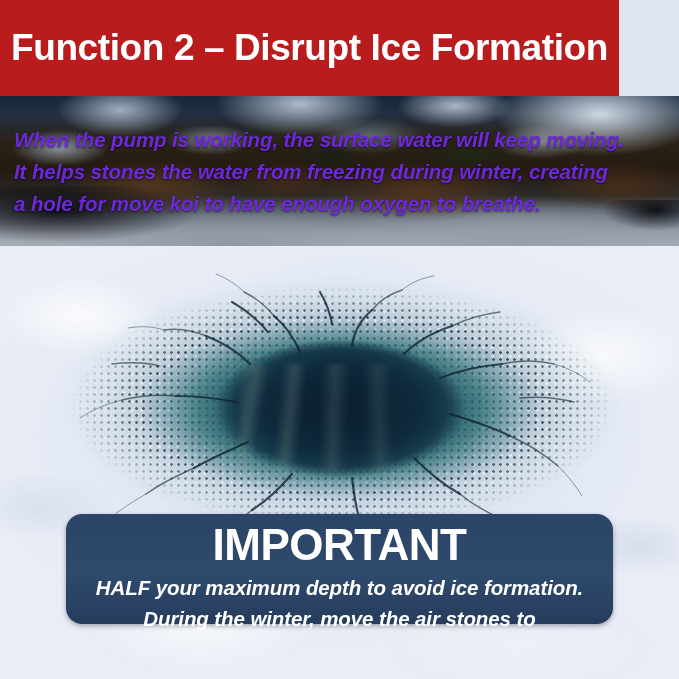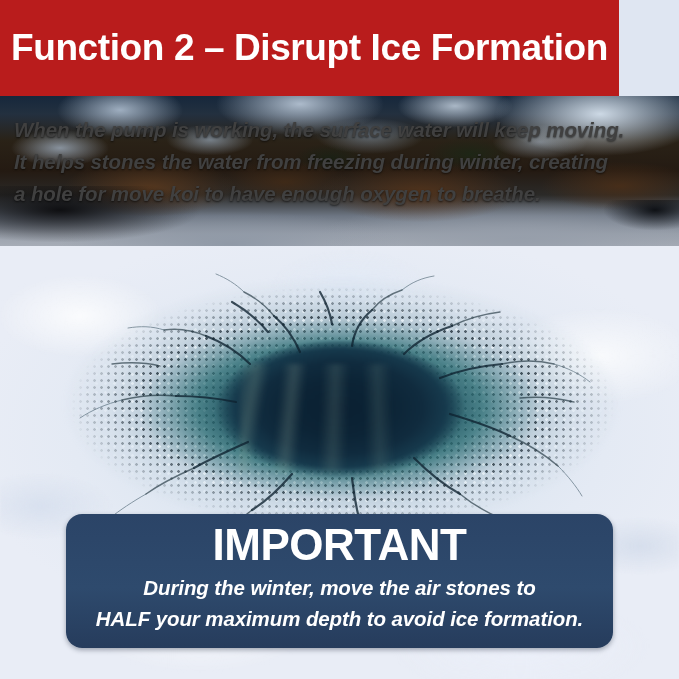--- a/index.html
+++ b/index.html
@@ -97,24 +97,24 @@
     position: absolute;
     right: 0; top: 104px;
     width: 120px; height: 50px;
     background: radial-gradient(ellipse 70px 28px at 96px 10px, rgba(6,8,12,0.9), rgba(6,8,12,0) 74%);
   }
 
   
   .caption {
     position: absolute;
     left: 14px;
-    top: 114px;
+    top: 124px;
     width: 655px;
     z-index: 7;
-    color: #404040;
+    color: #6d28d9;
     font-size: 20.5px;
     font-weight: bold;
     font-style: italic;
     line-height: 32px;
     letter-spacing: -0.1px;
     text-shadow: 0 1px 2px rgba(0,0,0,0.55);
   }
   .caption-line { display: block; white-space: nowrap; }
 
   
@@ -217,21 +217,21 @@
   }
   
   .ice-cracks { position: absolute; left: 0; top: 0; width: 679px; height: 433px; }
 
   
   .important-box {
     position: absolute;
     left: 66px;
     top: 514px;
     width: 547px;
-    height: 134px;
+    height: 110px;
     border-radius: 16px;
     background: linear-gradient(to bottom, #2b4467 0%, #2e4a6d 55%, #263c5c 100%);
     box-shadow: 0 2px 5px rgba(10,20,40,0.35);
     z-index: 8;
     display: flex;
     flex-direction: column;
     align-items: center;
     justify-content: flex-start;
     padding-top: 6px;
     box-sizing: border-box;
@@ -327,18 +327,18 @@
         <path d="M214,288 C202,296 192,304 184,312"></path>
         <path d="M146,248 C132,256 120,264 110,272"></path>
         <path d="M122,154 C106,158 92,164 80,172"></path>
       </g>
     </svg>
   </div>
 
   <div class="important-box">
     <div class="important-title">IMPORTANT</div>
     <div class="important-sub">
+      <span>HALF your maximum depth to avoid ice formation.</span>
       <span>During the winter, move the air stones to</span>
-      <span>HALF your maximum depth to avoid ice formation.</span>
     </div>
   </div>
 
 </div>
 
 </body></html>

